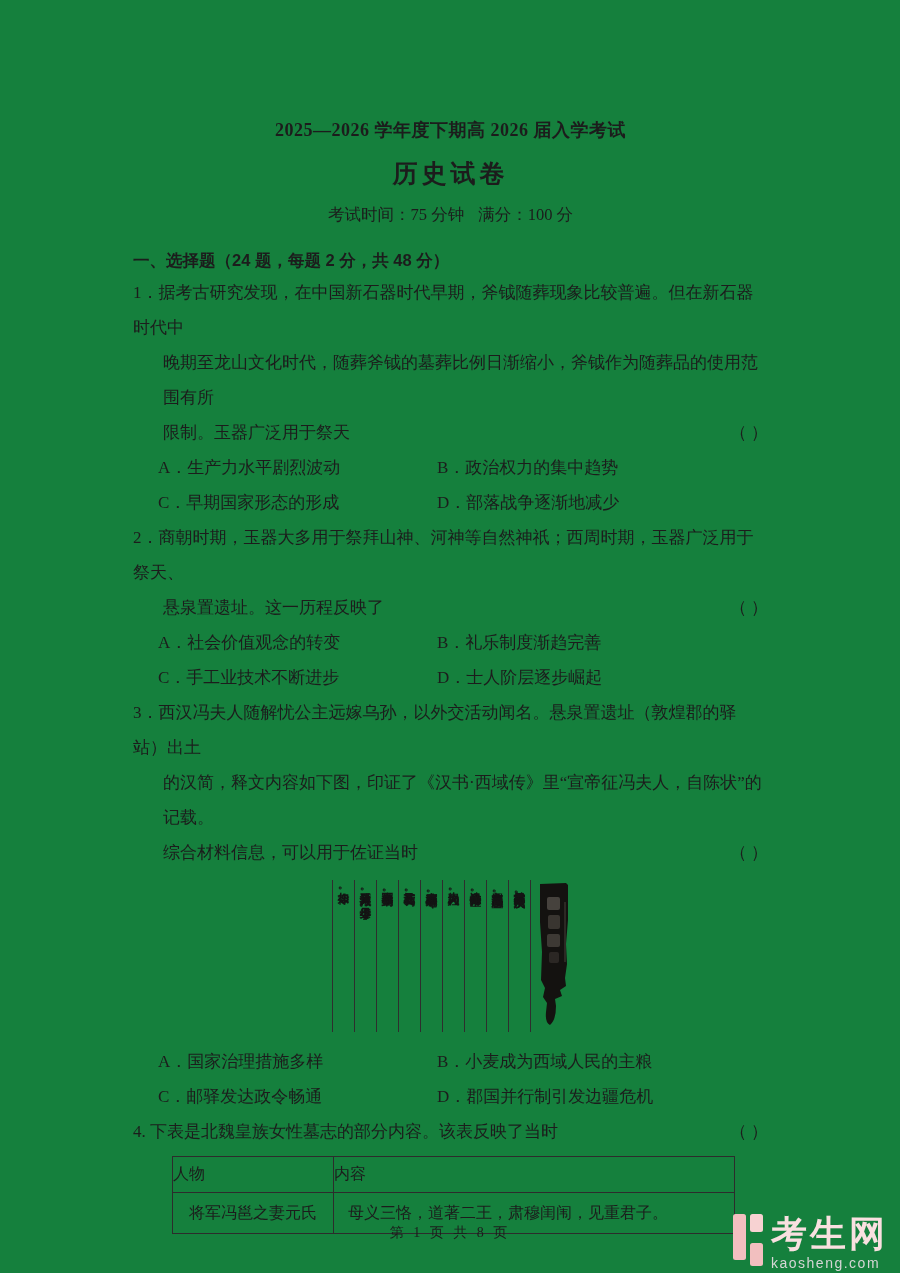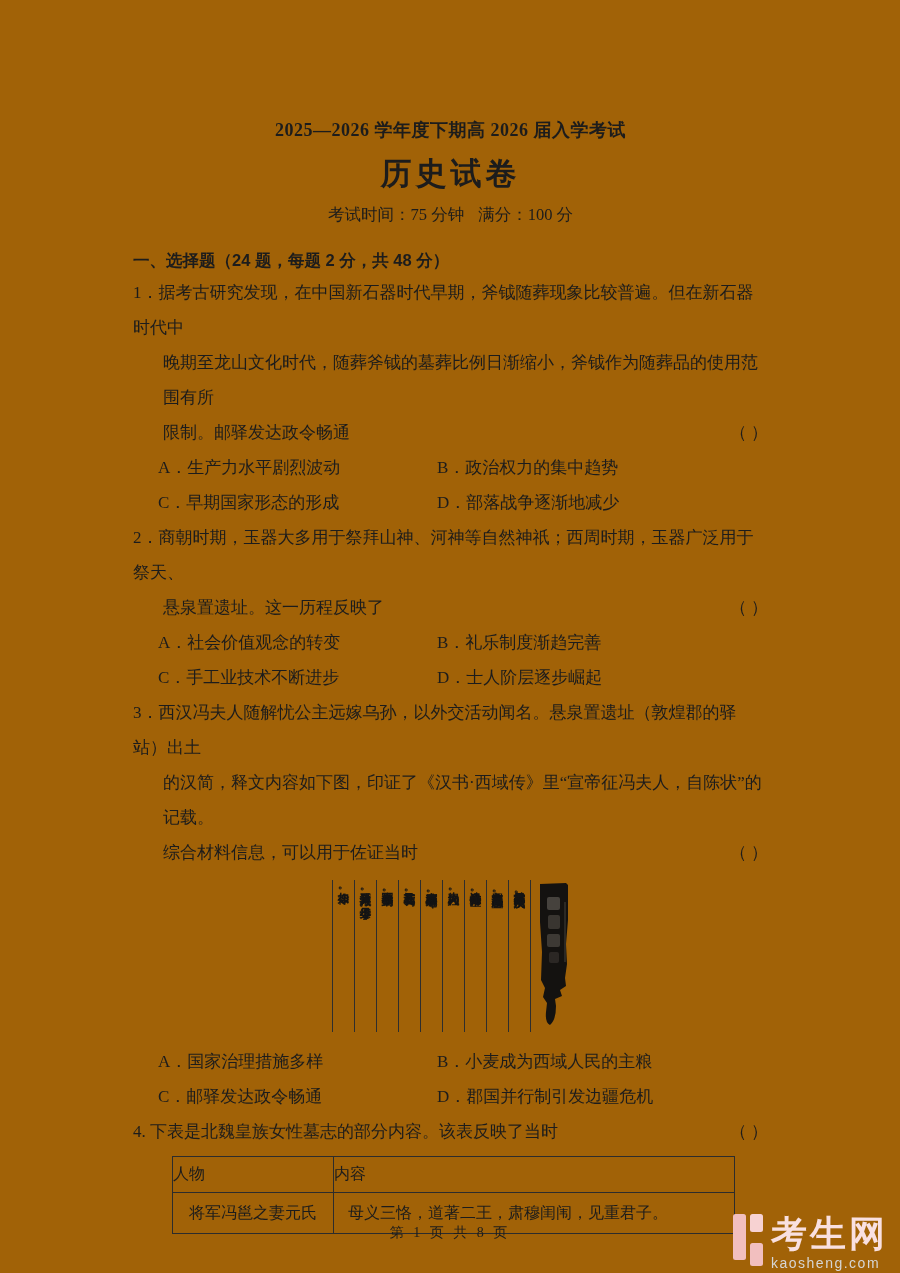--- a/index.html
+++ b/index.html
@@ -1,36 +1,36 @@
 <!DOCTYPE html>
 <html><head>
 <meta charset="utf-8">
 <style>
   * { margin:0; padding:0; box-sizing:border-box; }
   html,body { background:#ffffff; }
   .page {
     position:relative;
     width:900px; height:1273px;
     margin:0 auto;
-    background:#a16207;
+    background:#15803d;
     color:#1c1c1c;
     font-family:"Liberation Serif","DejaVu Serif",serif;
     overflow:hidden;
   }
   .content { padding:118px 132px 0 133px; }
 
   .doc-title {
     text-align:center;
     font-size:18px; font-weight:bold;
     letter-spacing:0.5px;
     line-height:25px;
   }
   .doc-subject {
     text-align:center;
-    font-size:31px; font-weight:bold;
+    font-size:25px; font-weight:bold;
     letter-spacing:4px;
     margin-top:10px;
     line-height:42px;
   }
   .info-line {
     display:flex; justify-content:center; gap:14px;
     font-size:16.5px; margin-top:7px; line-height:26px;
   }
   .section-heading {
     font-family:"Liberation Sans","DejaVu Sans",sans-serif;
@@ -116,21 +116,21 @@
     <div class="info-line">
       <span>考试时间：75 分钟</span>
       <span>满分：100 分</span>
     </div>
     <div class="section-heading">一、选择题（24 题，每题 2 分，共 48 分）</div>
 
     <div class="question">
       <div class="q-line">1．据考古研究发现，在中国新石器时代早期，斧钺随葬现象比较普遍。但在新石器时代中</div>
       <div class="q-line q-indent">晚期至龙山文化时代，随葬斧钺的墓葬比例日渐缩小，斧钺作为随葬品的使用范围有所</div>
       <div class="q-line q-indent q-last">
-        <span>限制。邮驿发达政令畅通</span>
+        <span>限制。玉器广泛用于祭天</span>
         <span class="bracket">（ ）</span>
       </div>
       <div class="options">
         <div class="option">A．生产力水平剧烈波动</div>
         <div class="option">B．政治权力的集中趋势</div>
         <div class="option">C．早期国家形态的形成</div>
         <div class="option">D．部落战争逐渐地减少</div>
       </div>
     </div>
 

